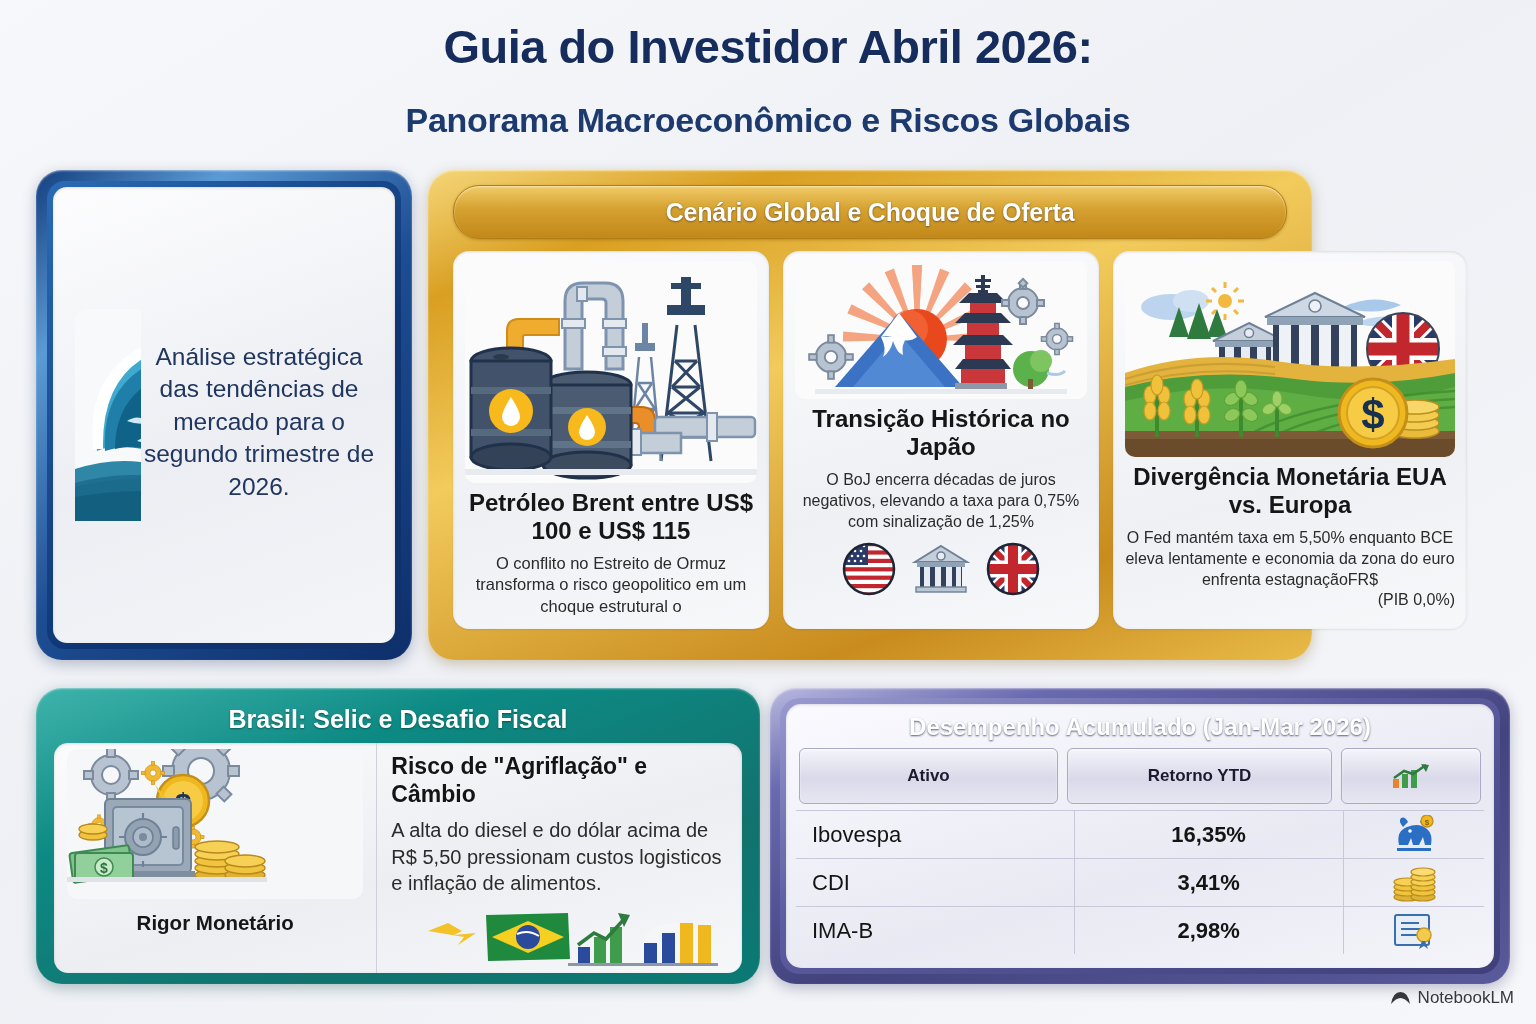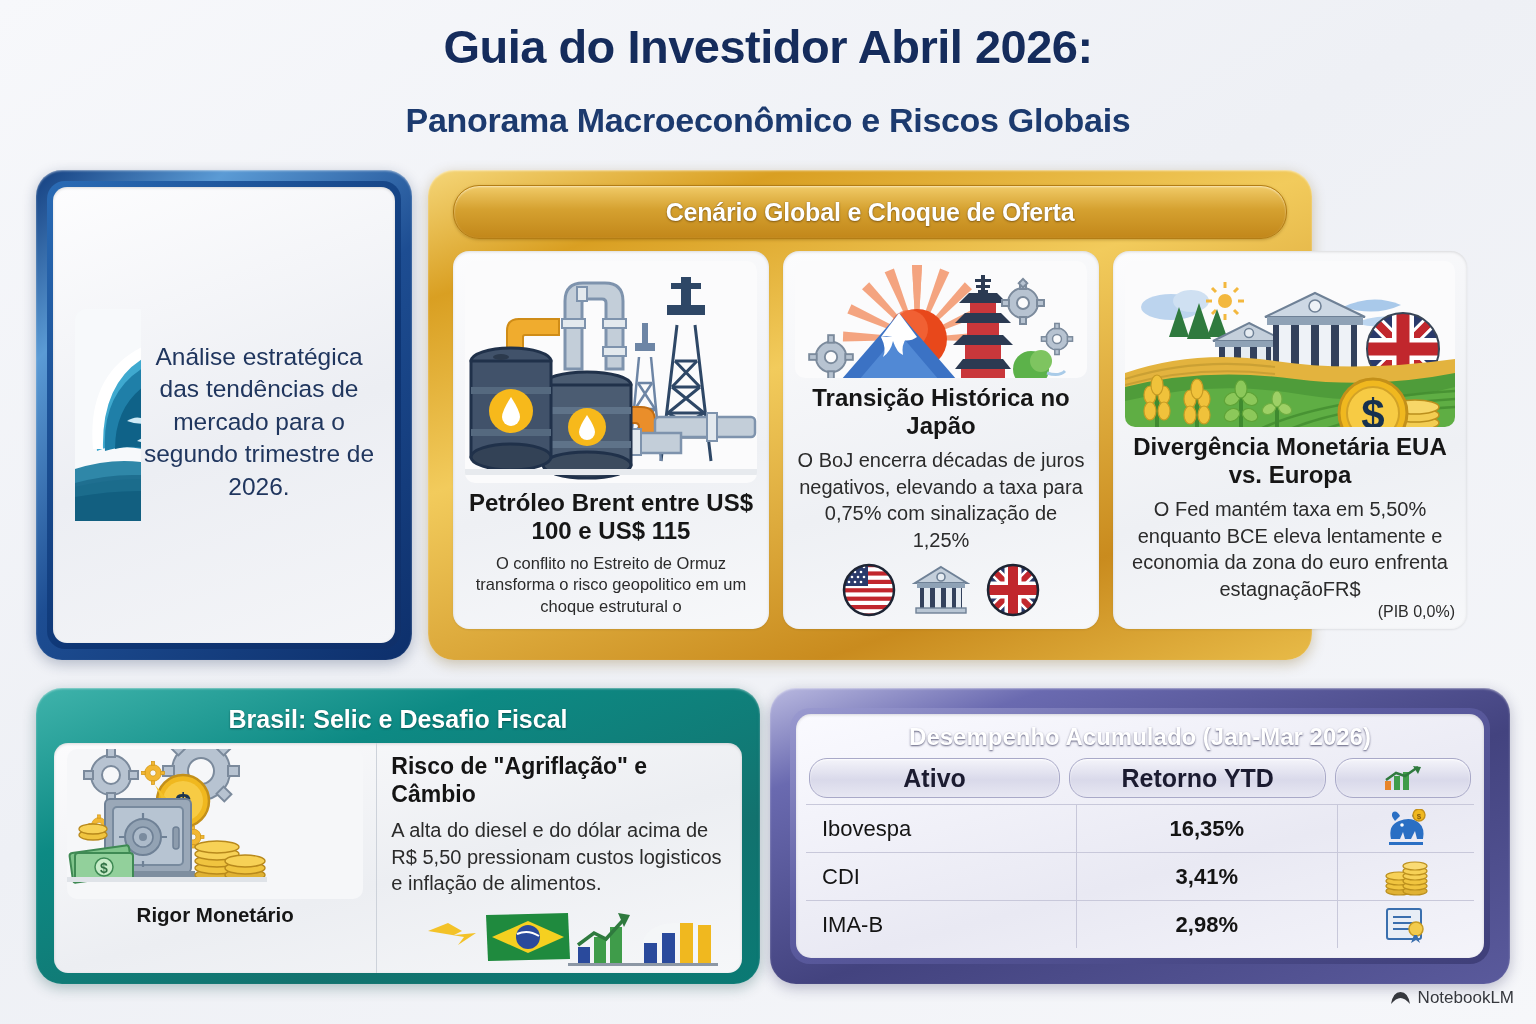--- a/index.html
+++ b/index.html
@@ -83,21 +83,21 @@
   }
   .gpanel.wide { flex:1.28; }
   .gpanel h3 {
     font-size:24px; font-weight:700; color:#161616; line-height:1.16;
     text-align:center; margin-top:6px;
   }
   .gpanel p {
     font-size:16.5px; line-height:1.32; color:#2b2b2b;
     text-align:center; margin-top:8px;
   }
-  .gpanel p.small { font-size:20px; }
+  .gpanel p.small { font-size:16px; }
   .gpanel .tail { font-size:16px; color:#2b2b2b; align-self:flex-end; margin-top:1px; }
 
   
   #card-brasil {
     left:36px; top:688px; width:724px; height:296px;
     background: linear-gradient(160deg,#3fb3ab 0%,#0d8a84 30%,#12726e 70%,#0a7a74 100%);
     padding:10px;
     box-shadow: 0 4px 14px rgba(10,70,68,.3), inset 0 1px 2px rgba(255,255,255,.45);
   }
   .teal-title {
@@ -111,30 +111,30 @@
     height:230px; border-radius:14px; margin:3px 8px 0;
     background: linear-gradient(165deg,#fcfcfd 0%,#eceef2 55%,#f6f7f9 100%);
     box-shadow: inset 0 1px 3px rgba(0,0,0,.14);
     display:flex;
   }
   .teal-left {
     width:47%; border-right:1px solid #cdd2da;
     display:flex; flex-direction:column; align-items:center; justify-content:flex-start;
     padding:6px 4px 4px;
   }
-  .teal-left .cap { font-size:20.5px; font-weight:700; color:#161616; margin-top:4px; }
+  .teal-left .cap { font-size:20.5px; font-weight:700; color:#161616; margin-top:12px; }
   .teal-right { flex:1; padding:10px 14px 4px; display:flex; flex-direction:column; }
   .teal-right h3 { font-size:23px; font-weight:700; color:#141414; line-height:1.2; }
   .teal-right p { font-size:20px; line-height:1.33; color:#2b2b2b; margin-top:9px; }
 
   
   #card-perf {
     left:770px; top:688px; width:740px; height:296px;
     background: linear-gradient(160deg,#b9b9e0 0%,#6a6ab0 18%,#43437f 55%,#5a5a9c 100%);
-    padding:20px;
+    padding:10px;
     box-shadow: 0 4px 14px rgba(45,45,95,.3), inset 0 1px 2px rgba(255,255,255,.5);
   }
   #card-perf .pad2 {
     width:100%; height:100%; border-radius:20px; padding:6px;
     background: linear-gradient(160deg,#9a9ad0 0%,#5d5da2 40%,#3f3f79 100%);
   }
   .purple-face {
     width:100%; height:100%; border-radius:15px;
     background: linear-gradient(165deg,#fafaff 0%,#e9e9f3 60%,#f4f4fa 100%);
     box-shadow: inset 0 1px 3px rgba(0,0,0,.14);
@@ -142,25 +142,25 @@
     display:flex; flex-direction:column;
   }
   .purple-title { text-align:center; padding:2px 0 7px; }
   .purple-title span {
     font-size:24px; font-weight:700; color:#ffffff;
     text-shadow:0 1px 2px rgba(30,30,70,.7);
   }
   .ptable { flex:1; display:flex; flex-direction:column; }
   .ptable .thead { display:flex; gap:9px; padding:0 3px 6px; }
   .ptable .th {
-    border-radius:18px; height:40px;
+    border-radius:6px; height:56px;
     background: linear-gradient(180deg,#f4f4fa 0%,#d9d9ea 55%,#e7e7f2 100%);
     border:1px solid #a9a9c8;
     display:flex; align-items:center; justify-content:center;
-    font-size:25px; font-weight:700; color:#1b1b30;
+    font-size:17px; font-weight:700; color:#1b1b30;
     box-shadow: inset 0 1px 2px rgba(255,255,255,.8);
   }
   .col-a { flex:2.05; }
   .col-b { flex:2.1; }
   .col-c { flex:1.1; }
   .ptable .trow { display:flex; height:48px; border-top:1px solid #c8c8da; }
   .ptable .trow:first-of-type { border-top:1px solid #b4b4cc; }
   .ptable .td { display:flex; align-items:center; font-size:22px; color:#141414; }
   .td.asset { justify-content:flex-start; padding-left:16px; border-right:1px solid #c8c8da; font-weight:400; }
   .td.ret { justify-content:center; border-right:1px solid #c8c8da; font-weight:700; }

